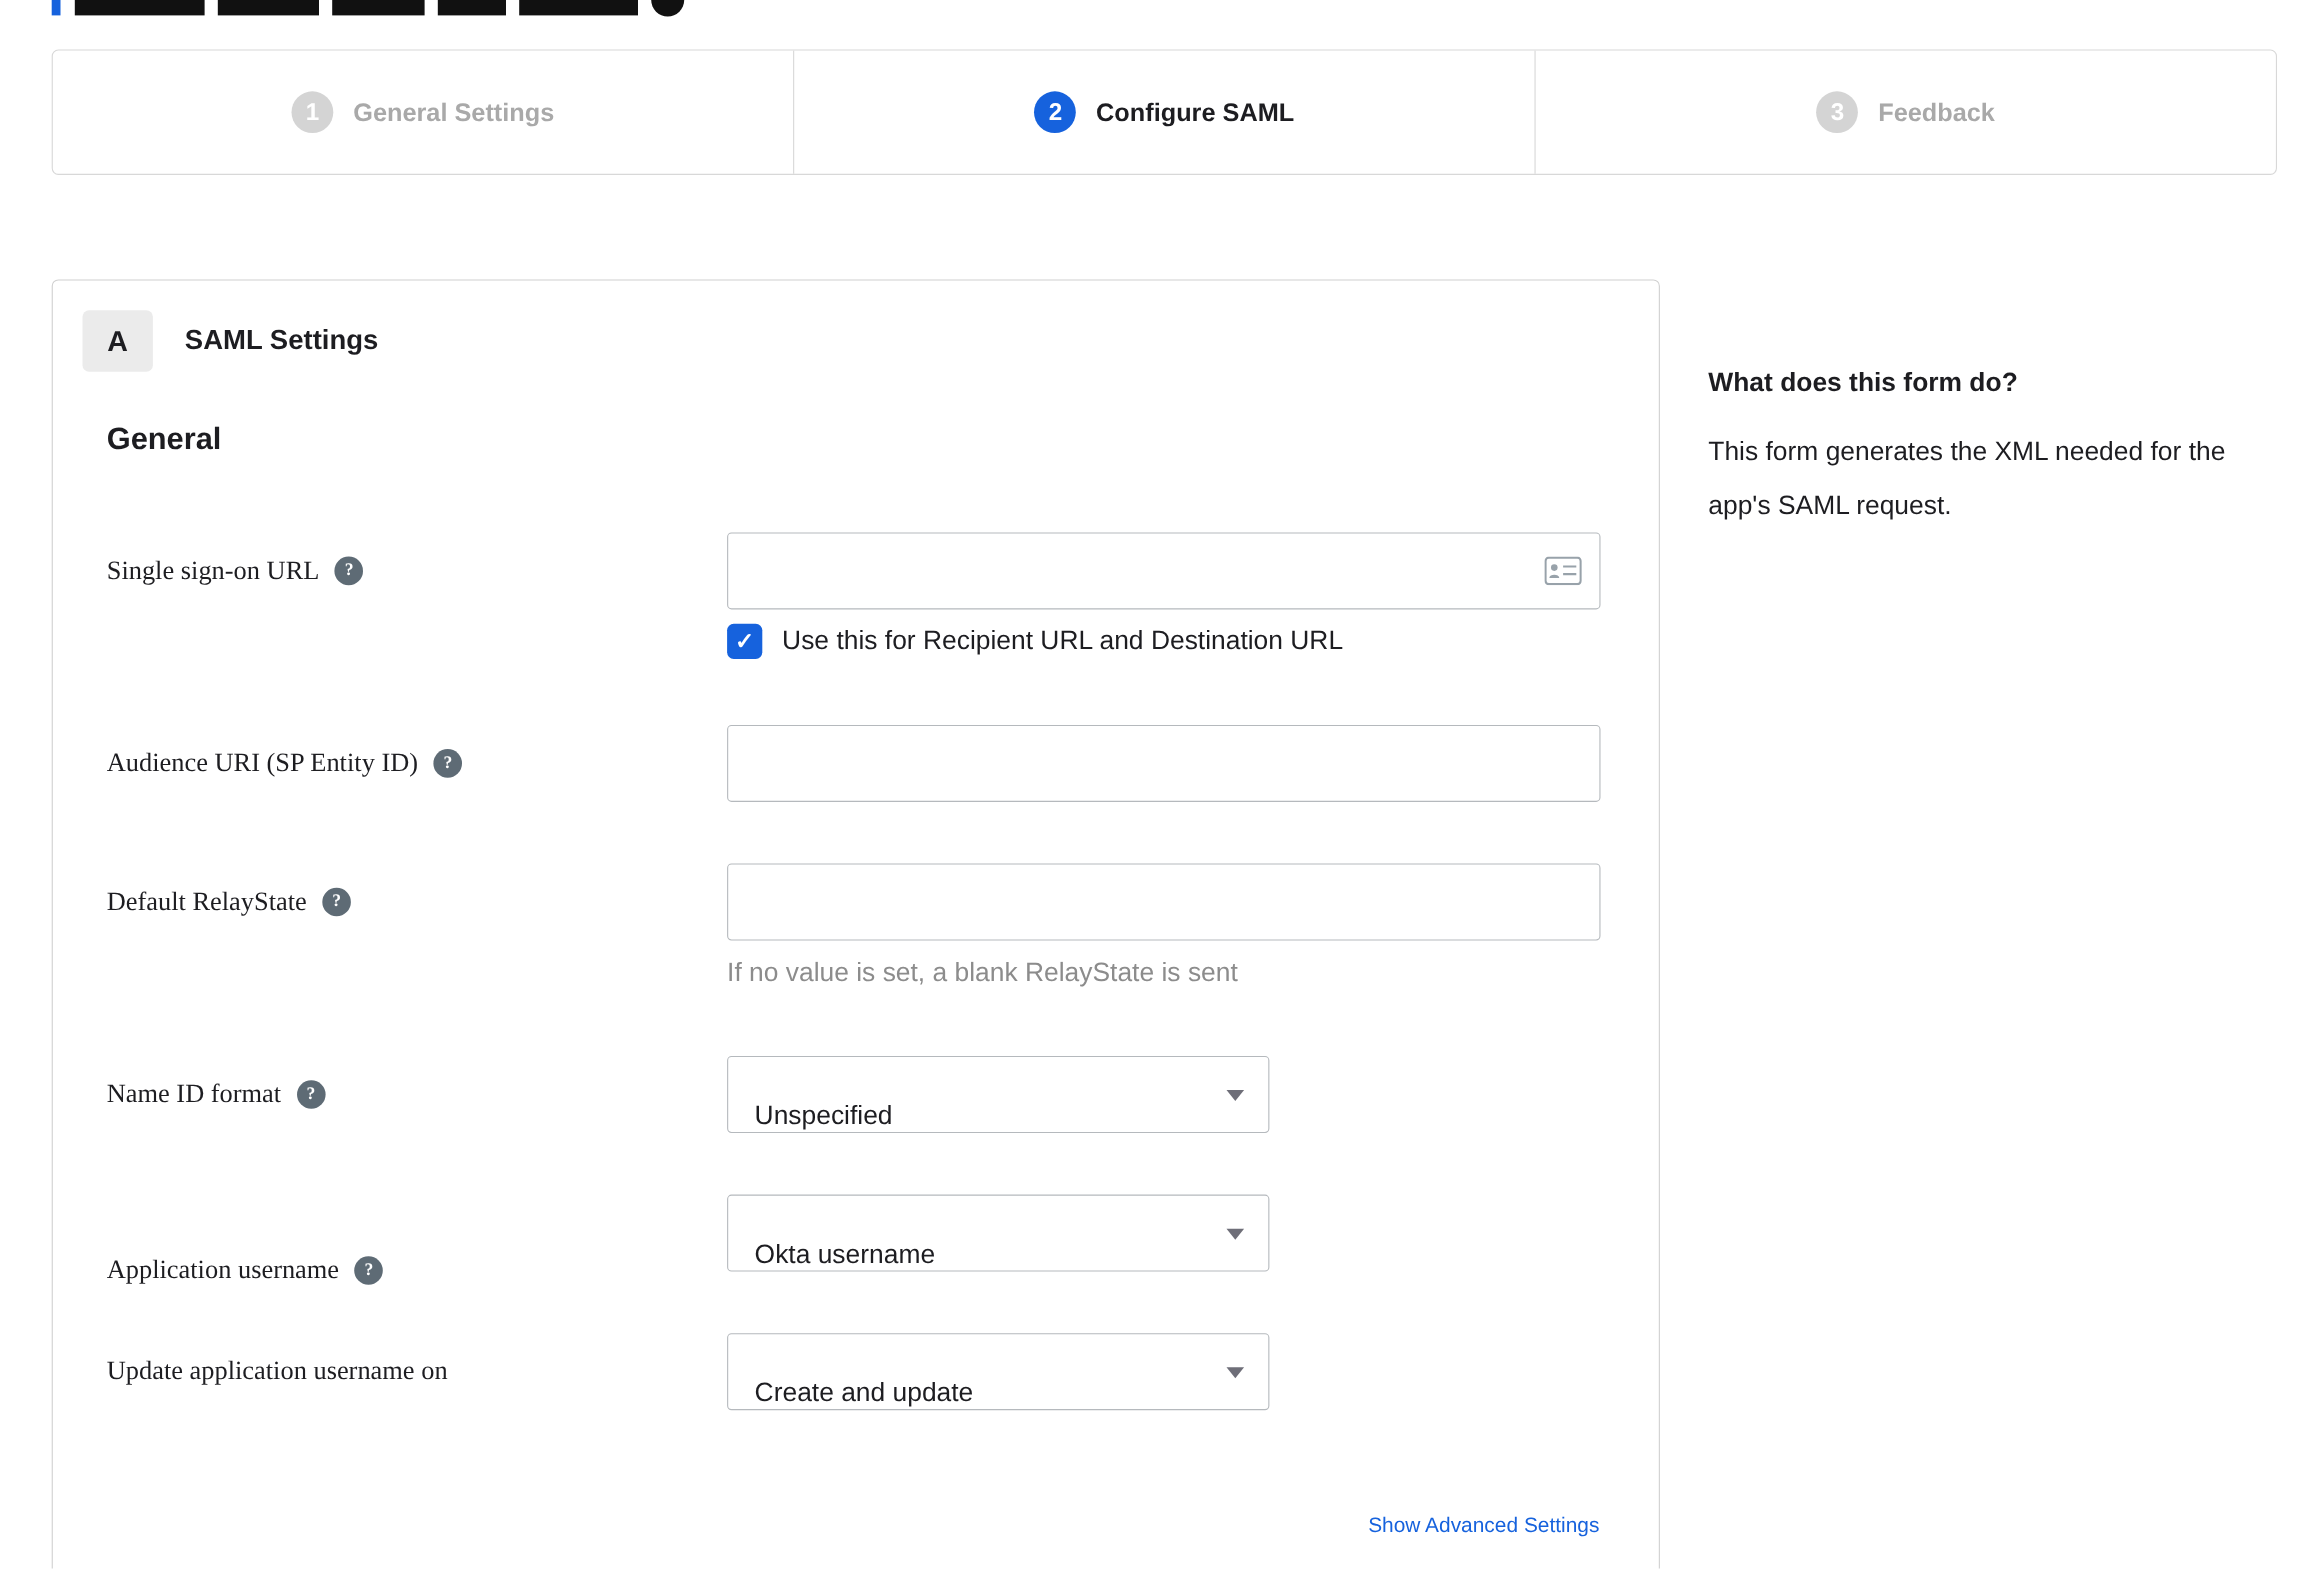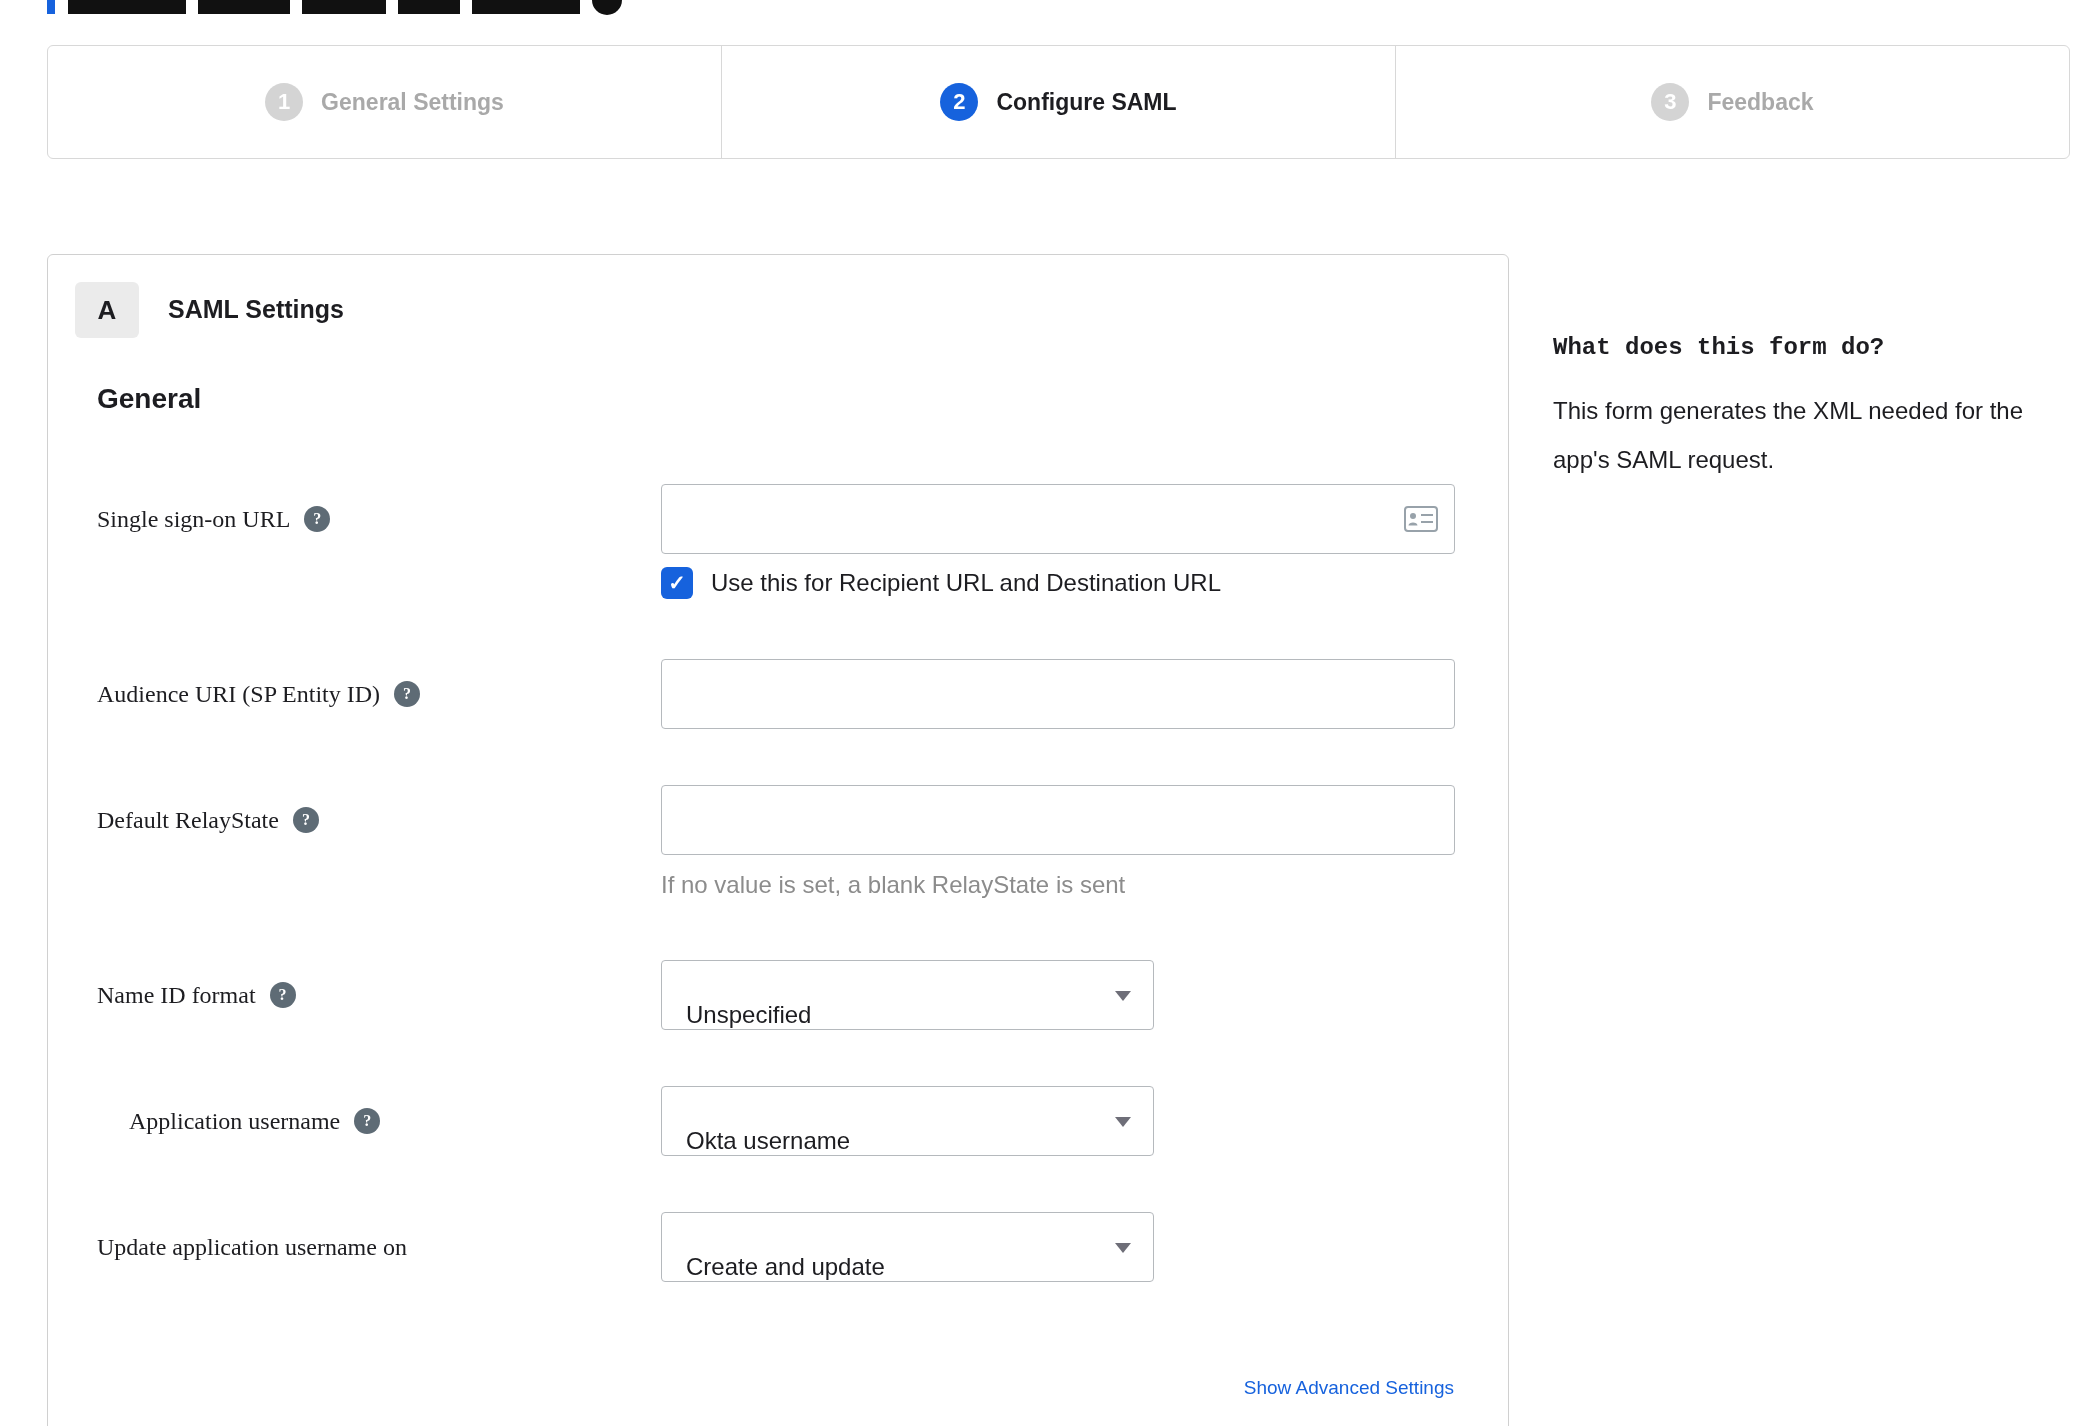--- a/index.html
+++ b/index.html
@@ -58,21 +58,21 @@
   .select-arrow { position:absolute; right:22px; top:30px; width:0; height:0;
                   border-left:8px solid transparent; border-right:8px solid transparent;
                   border-top:10px solid #6e6e78; }
 
   .adv-link { position:absolute; top:1122px; right:54px; font-size:19px; color:#1662dd;
               text-decoration:none; cursor:pointer; }
 
   
   .sidebar { position:absolute; left:1553px; top:326px; width:518px; font-size:24px;
              line-height:49px; color:#1d1d21; }
-  .sb-title { font-weight:bold; margin-bottom:16px; line-height:44px;font-family:Liberation Mono, monospace; }
+  .sb-title { font-weight:bold; margin-bottom:16px; line-height:44px; }
   .sb-body { margin-bottom:42px; }
 </style>
 </head>
 <body>
 
 <div class="page">
 
   <div class="clip-header">
     <div class="clip-bar blue" style="left:47px; width:8px;"></div>
     <div class="clip-bar" style="left:68px; width:118px;"></div>
@@ -137,21 +137,21 @@
 
     <div class="field-label" style="top:705px;">
       <span>Name ID format</span>
       <span class="help">?</span>
     </div>
     <div class="select" style="top:705px;">
       <span>Unspecified</span>
       <span class="select-arrow"></span>
     </div>
 
-    <div class="field-label" style="top:831px;margin-left:32px;">
+    <div class="field-label" style="top:865px;">
       <span>Application username</span>
       <span class="help">?</span>
     </div>
     <div class="select" style="top:831px;">
       <span>Okta username</span>
       <span class="select-arrow"></span>
     </div>
 
     <div class="field-label" style="top:957px;">
       <span>Update application username on</span>

